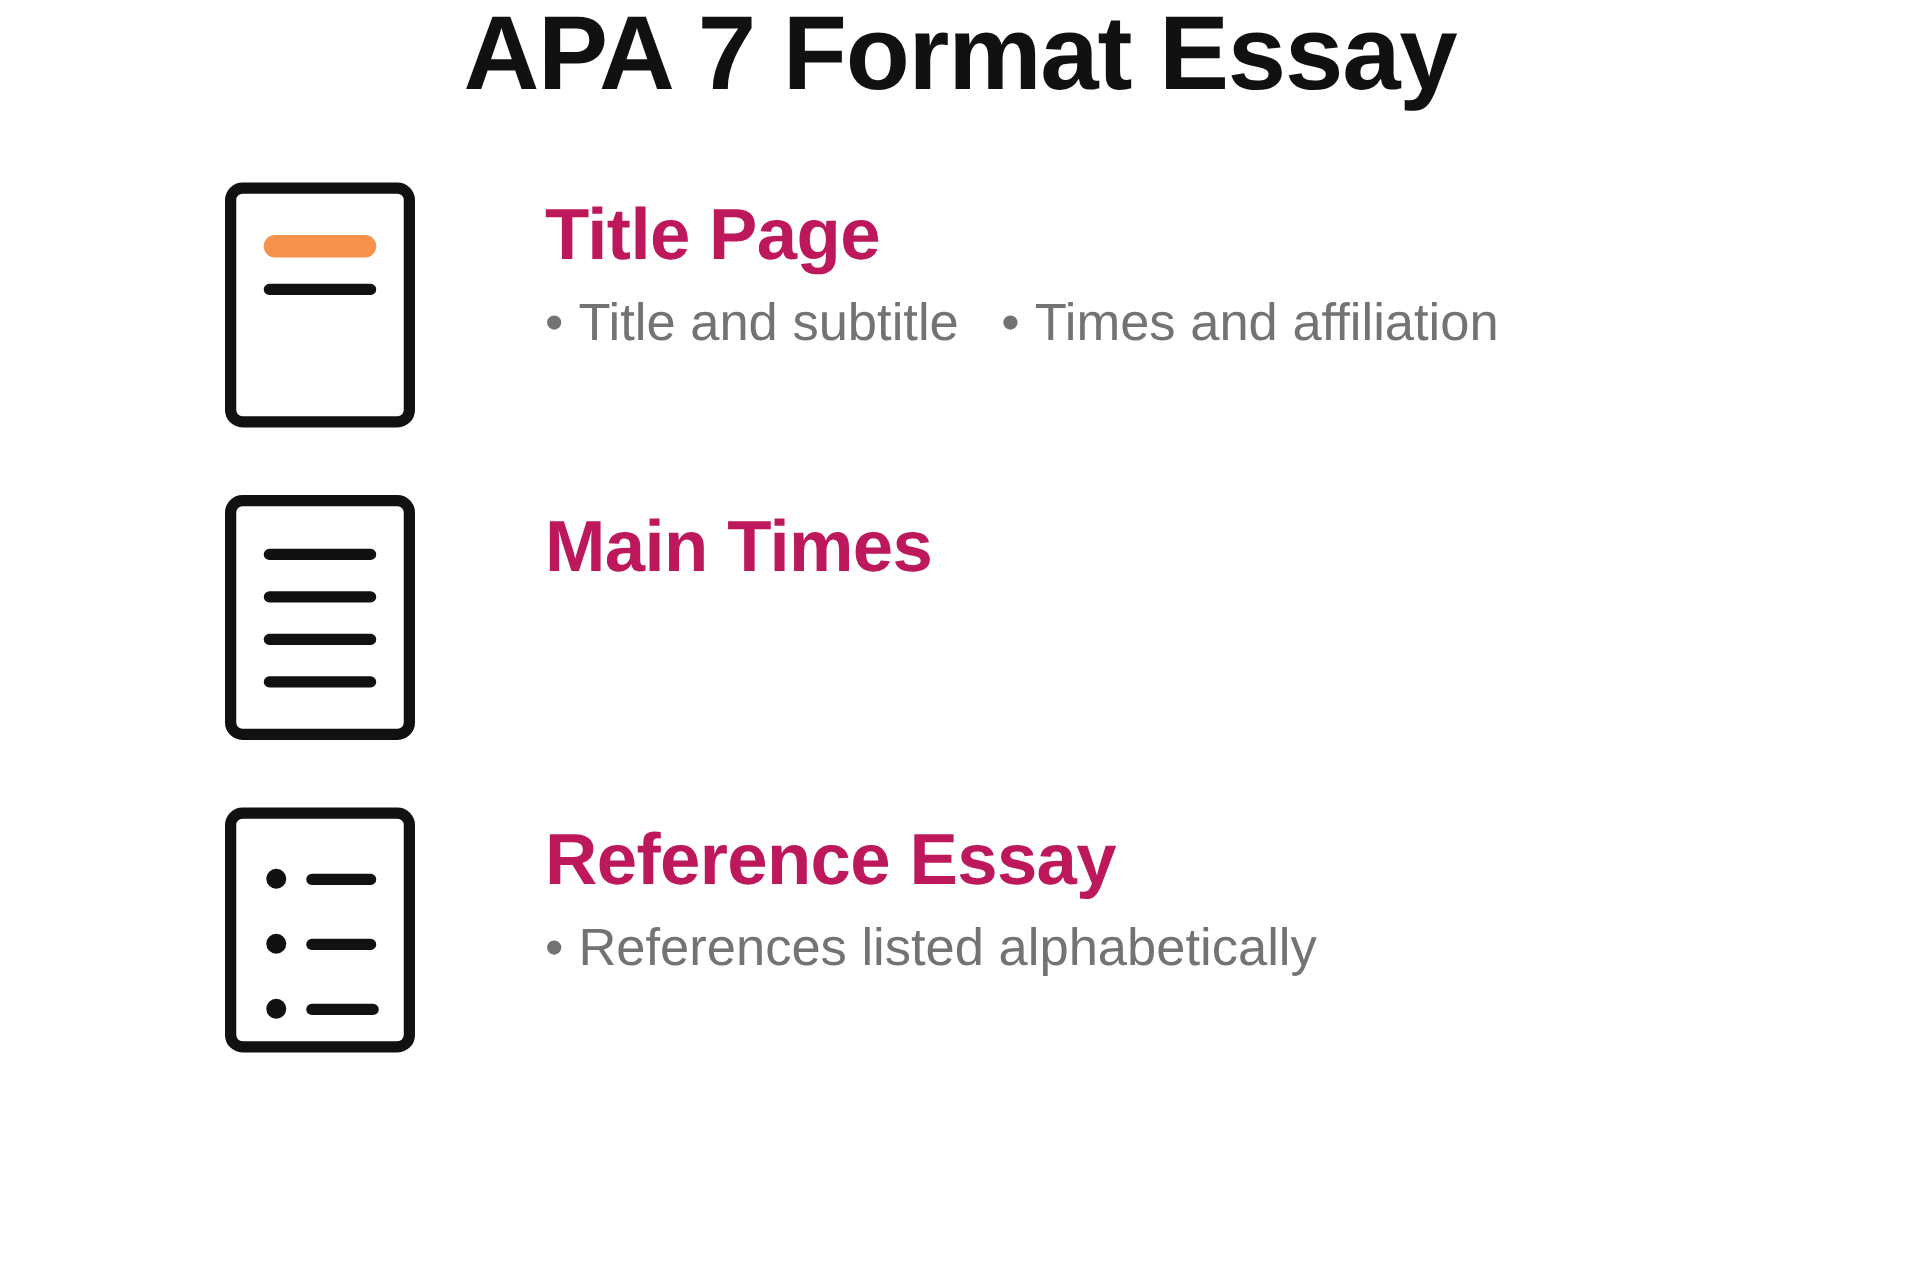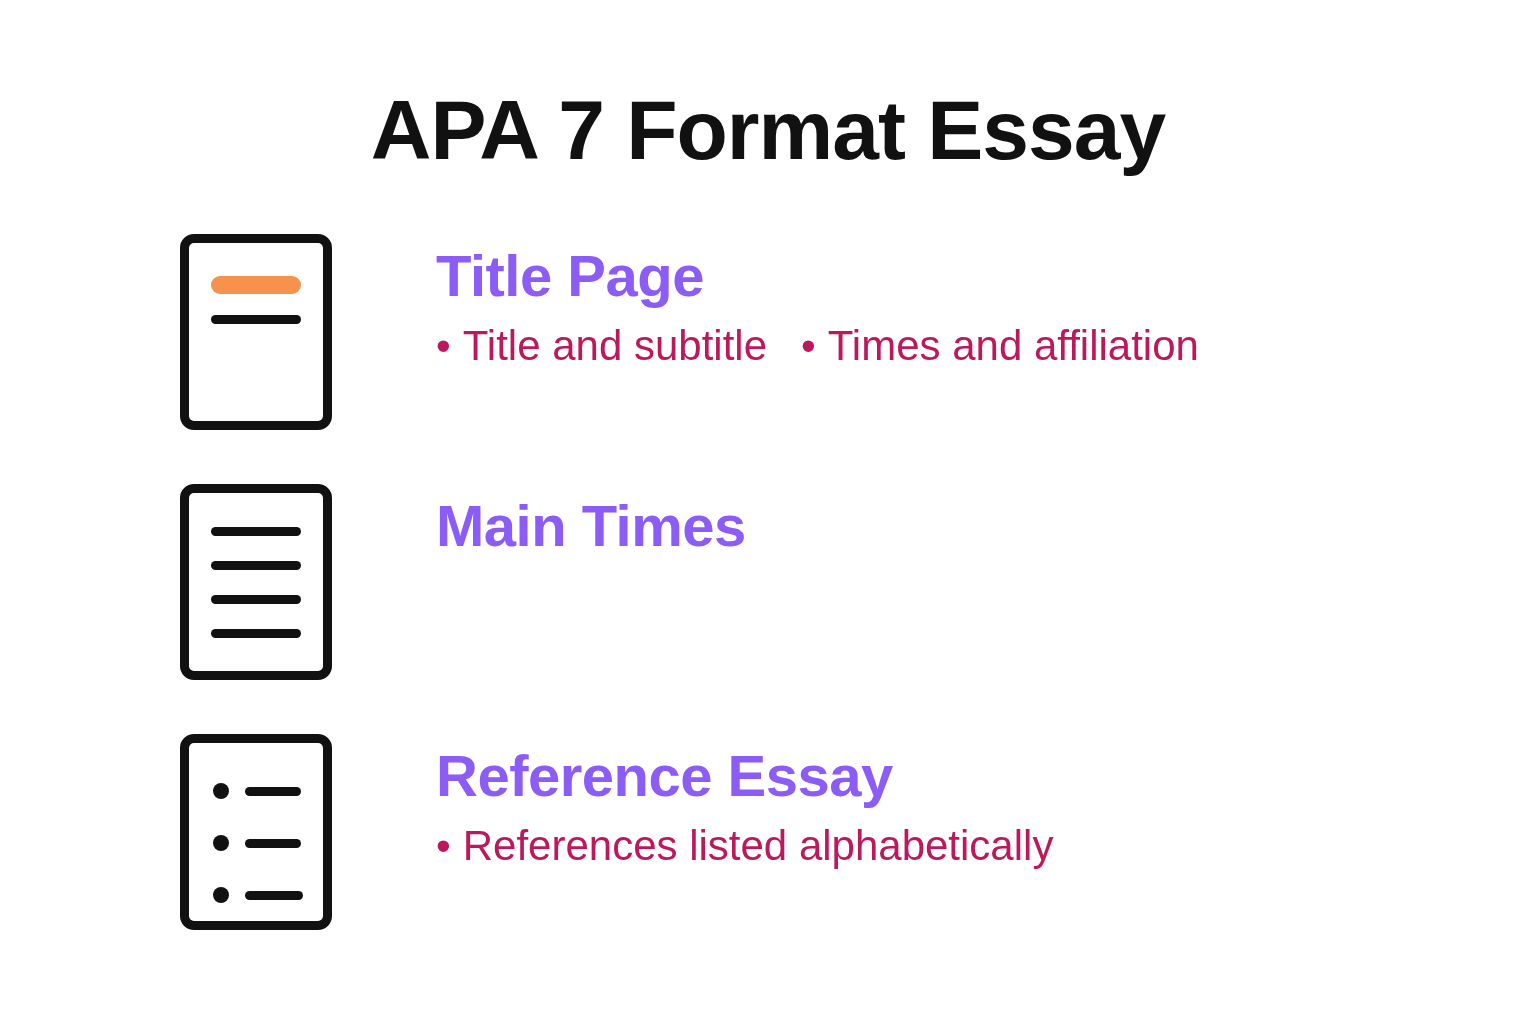--- a/index.html
+++ b/index.html
@@ -19,21 +19,20 @@
     width: 1536px;
     height: 1024px;
     background: #ffffff;
   }
   .title {
     text-align: center;
     font-size: 84px;
     font-weight: 700;
     letter-spacing: -1px;
     color: #111111;
-    padding-top: 88px;
     line-height: 1.0;
   }
   .rows {
     margin-top: 62px;
     padding-left: 180px;
   }
   .row {
     display: flex;
     align-items: flex-start;
     margin-bottom: 54px;
@@ -105,31 +104,31 @@
   .text-col {
     flex: 1 1 auto;
     padding-left: 96px;
     padding-top: 12px;
   }
   .row-heading {
     font-size: 58px;
     font-weight: 700;
     letter-spacing: -0.5px;
     line-height: 1.05;
-    color: #8b5cf6;
+    color: #be185d;
     margin: 0 0 14px 0;
   }
   .bullets {
     display: flex;
     flex-wrap: wrap;
     align-items: baseline;
     gap: 0 34px;
     font-size: 42px;
     font-weight: 400;
-    color: #be185d;
+    color: #737373;
     line-height: 1.2;
     text-align: center;
   }
   .bullet {
     white-space: nowrap;
   }
   .bullet .dot {
     margin-right: 12px;
   }
 </style>

